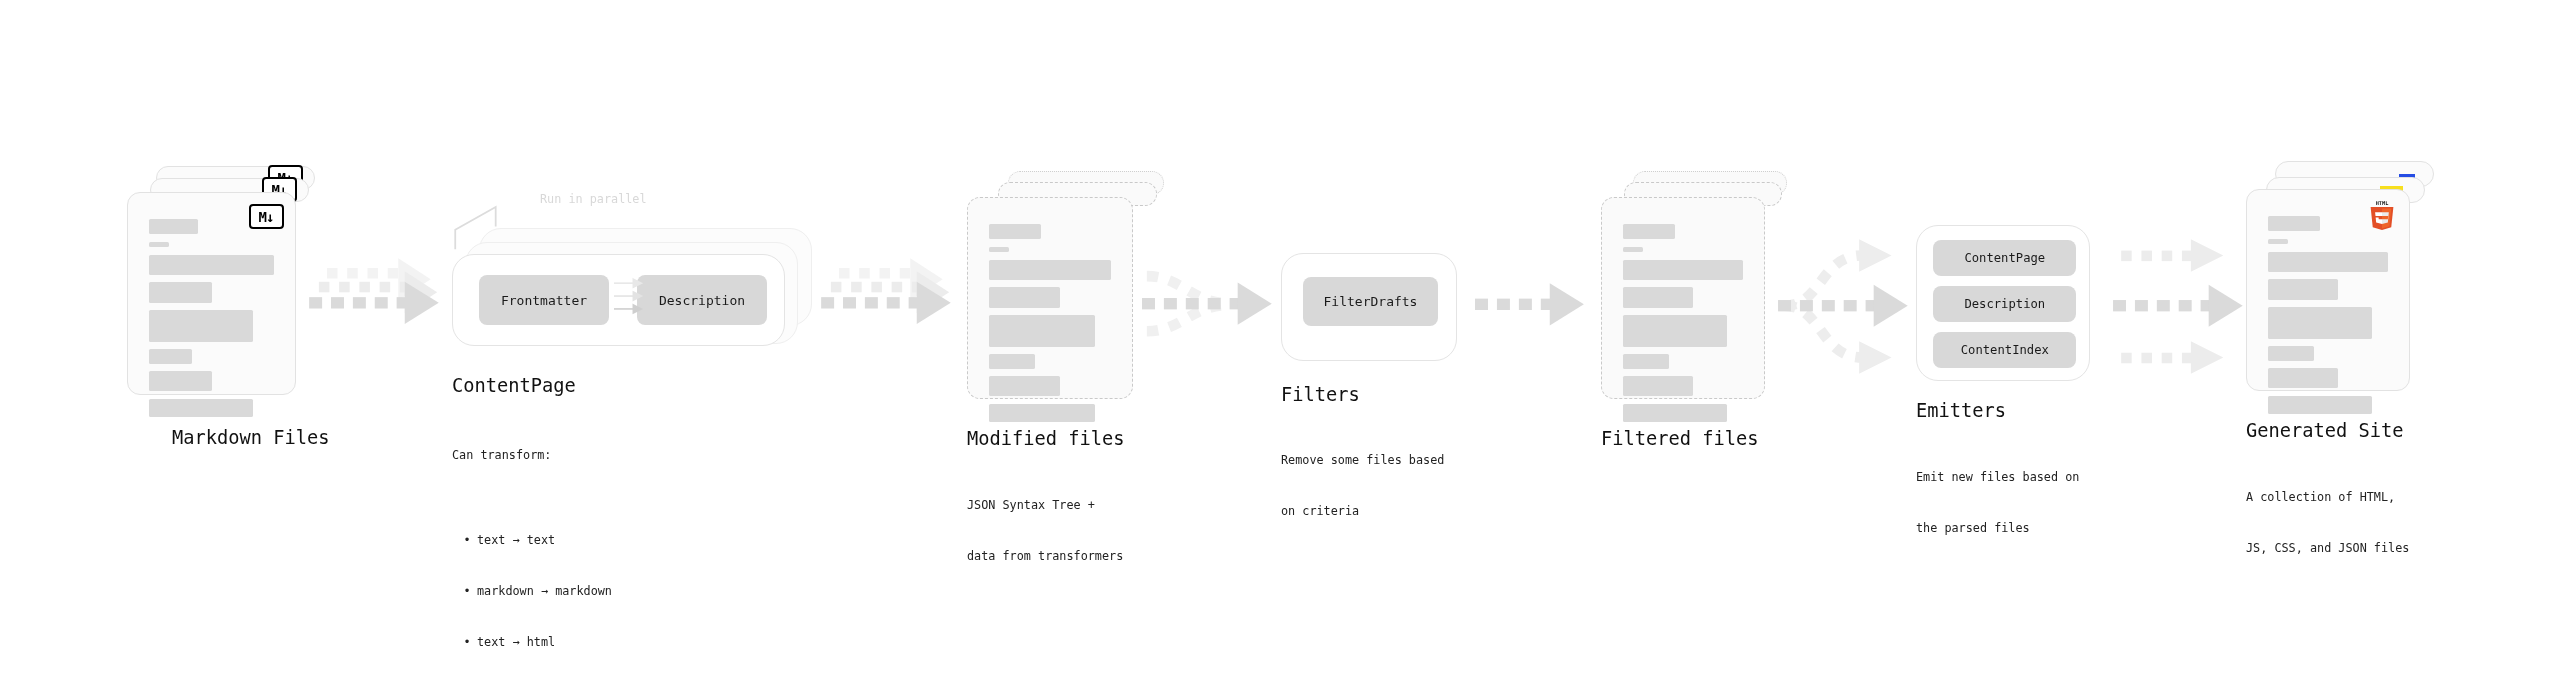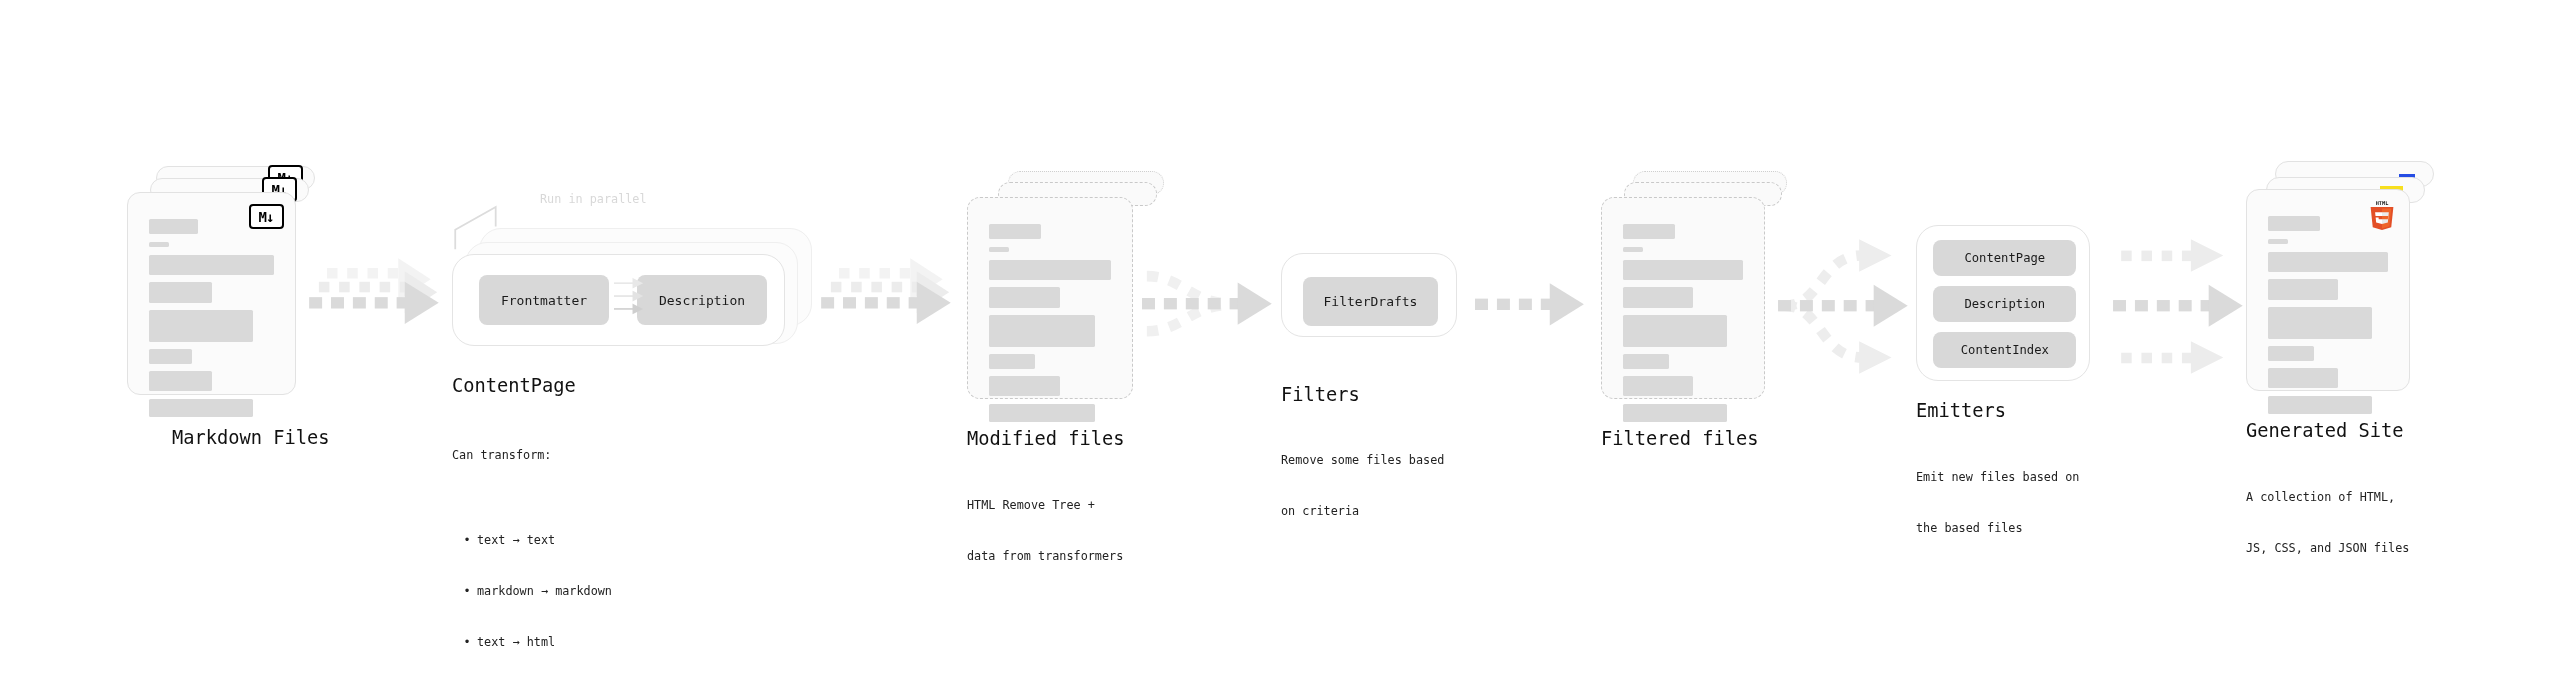--- a/index.html
+++ b/index.html
@@ -253,40 +253,40 @@
         <div class="bar" style="width:100%;height:20.3px;margin-top:3.3px;"></div>
         <div class="bar" style="width:58%;height:20.3px;"></div>
         <div class="bar" style="width:87%;height:32px;"></div>
         <div class="bar" style="width:38%;height:14.6px;"></div>
         <div class="bar" style="width:58%;height:20.3px;"></div>
         <div class="bar" style="width:87%;height:18px;"></div>
       </div>
     </div>
     <div class="title" style="left:967px;top:428px;">Modified files</div>
     <div class="sub" style="left:967px;top:463px;">
-      <div>HTML Remove Tree +</div>
+      <div>JSON Syntax Tree +</div>
       <div>data from transformers</div>
     </div>
   </div>
 
   <svg style="left:1142px;top:258px;" width="146" height="106" viewBox="0 0 180 130">
     <path d="M 6 22 C 48 22 62 55 104 55" fill="none" stroke="#f0f0f0" stroke-width="13" stroke-dasharray="14 14" stroke-linecap="butt"></path>
     <path d="M 6 90 C 48 90 62 58 104 58" fill="none" stroke="#f0f0f0" stroke-width="13" stroke-dasharray="14 14" stroke-linecap="butt"></path>
     <g fill="#dadada">
       <rect x="0" y="49" width="16" height="14"></rect>
         <rect x="27" y="49" width="16" height="14"></rect>
       <rect x="54" y="49" width="16" height="14"></rect>
         <rect x="81" y="49" width="16" height="14"></rect>
       <rect x="108" y="49" width="16" height="14"></rect>
       <polygon points="118,30 160,56 118,82"></polygon>
     </g>
   </svg>
 
   <div class="abs">
-    <div class="pbox" style="left:1281px;top:253px;width:176px;height:84px;">
+    <div class="pbox" style="left:1281px;top:253px;width:176px;height:108px;">
       <div class="chip" style="left:21px;top:23px;width:135px;height:49px;">
           <span>FilterDrafts</span>
         </div>
     </div>
     <div class="title" style="left:1281px;top:384px;">Filters</div>
     <div class="sub" style="left:1281px;top:418px;">
       <div>Remove some files based</div>
       <div>on criteria</div>
     </div>
   </div>
@@ -344,21 +344,21 @@
       <div class="chip" style="left:16.3px;top:60px;width:143px;height:36px;font-size:12.2px;">
           <span>Description</span>
         </div>
       <div class="chip" style="left:16.3px;top:106px;width:143px;height:36px;font-size:12.2px;">
           <span>ContentIndex</span>
         </div>
     </div>
     <div class="title" style="left:1916px;top:400px;">Emitters</div>
     <div class="sub" style="left:1916px;top:435px;">
       <div>Emit new files based on</div>
-      <div>the based files</div>
+      <div>the parsed files</div>
     </div>
   </div>
 
   <svg style="left:2113px;top:236px;" width="146" height="154" viewBox="0 0 180 190">
     <g fill="#ececec">
       <rect x="10" y="18" width="13" height="13"></rect>
         <rect x="35" y="18" width="13" height="13"></rect>
       <rect x="60" y="18" width="13" height="13"></rect>
         <rect x="85" y="18" width="13" height="13"></rect>
       <polygon points="96,4 136,24 96,44"></polygon>

